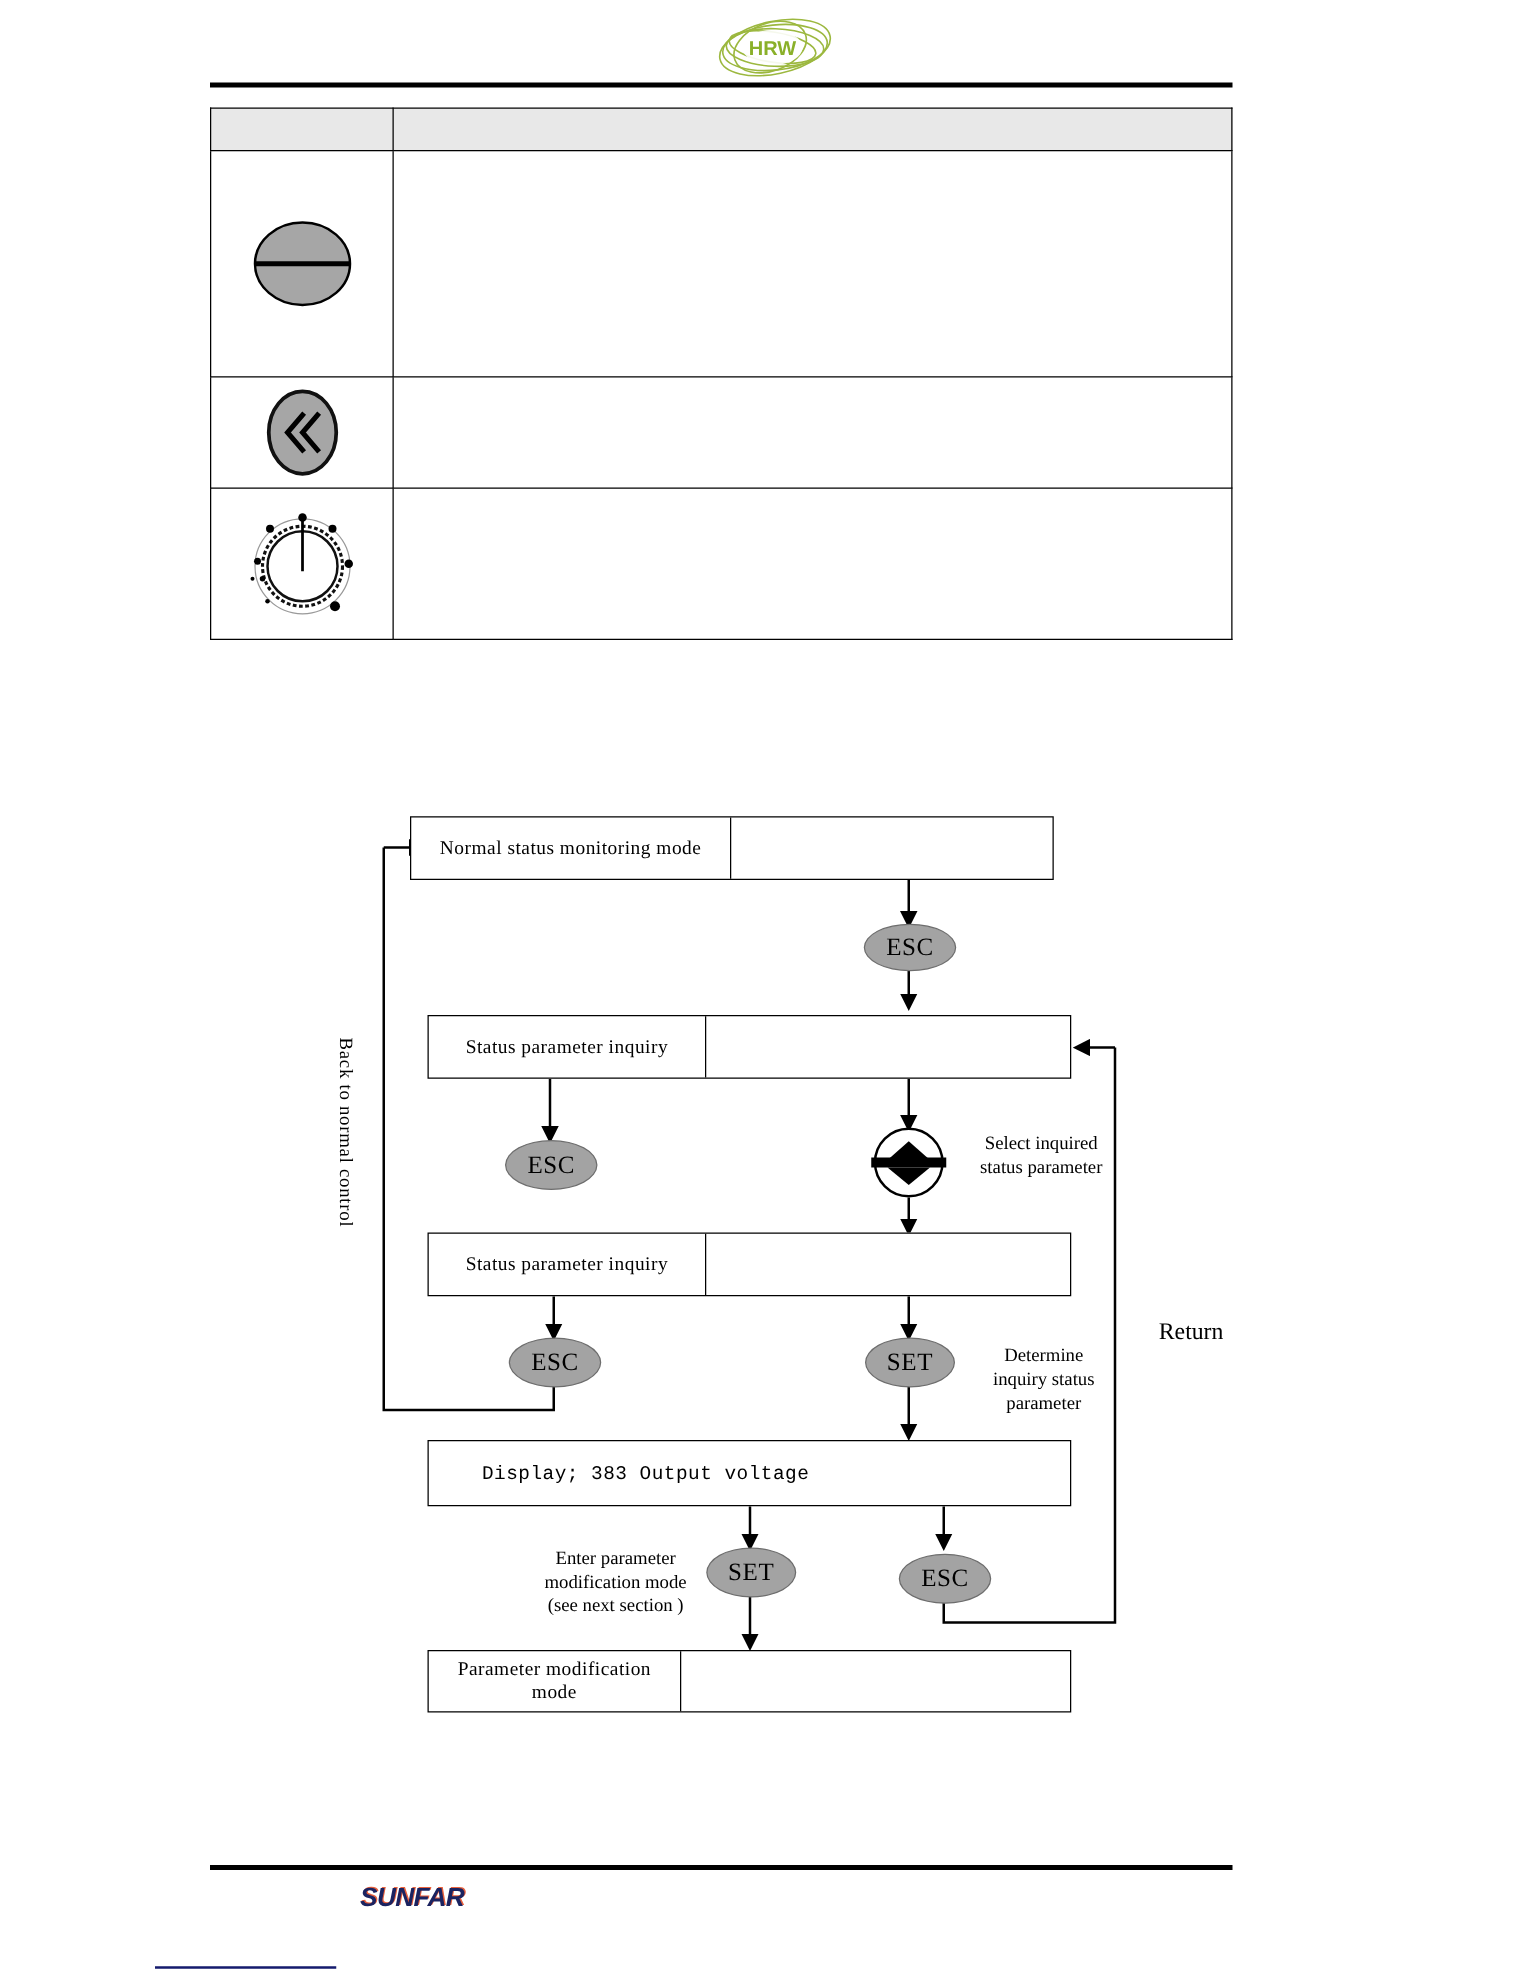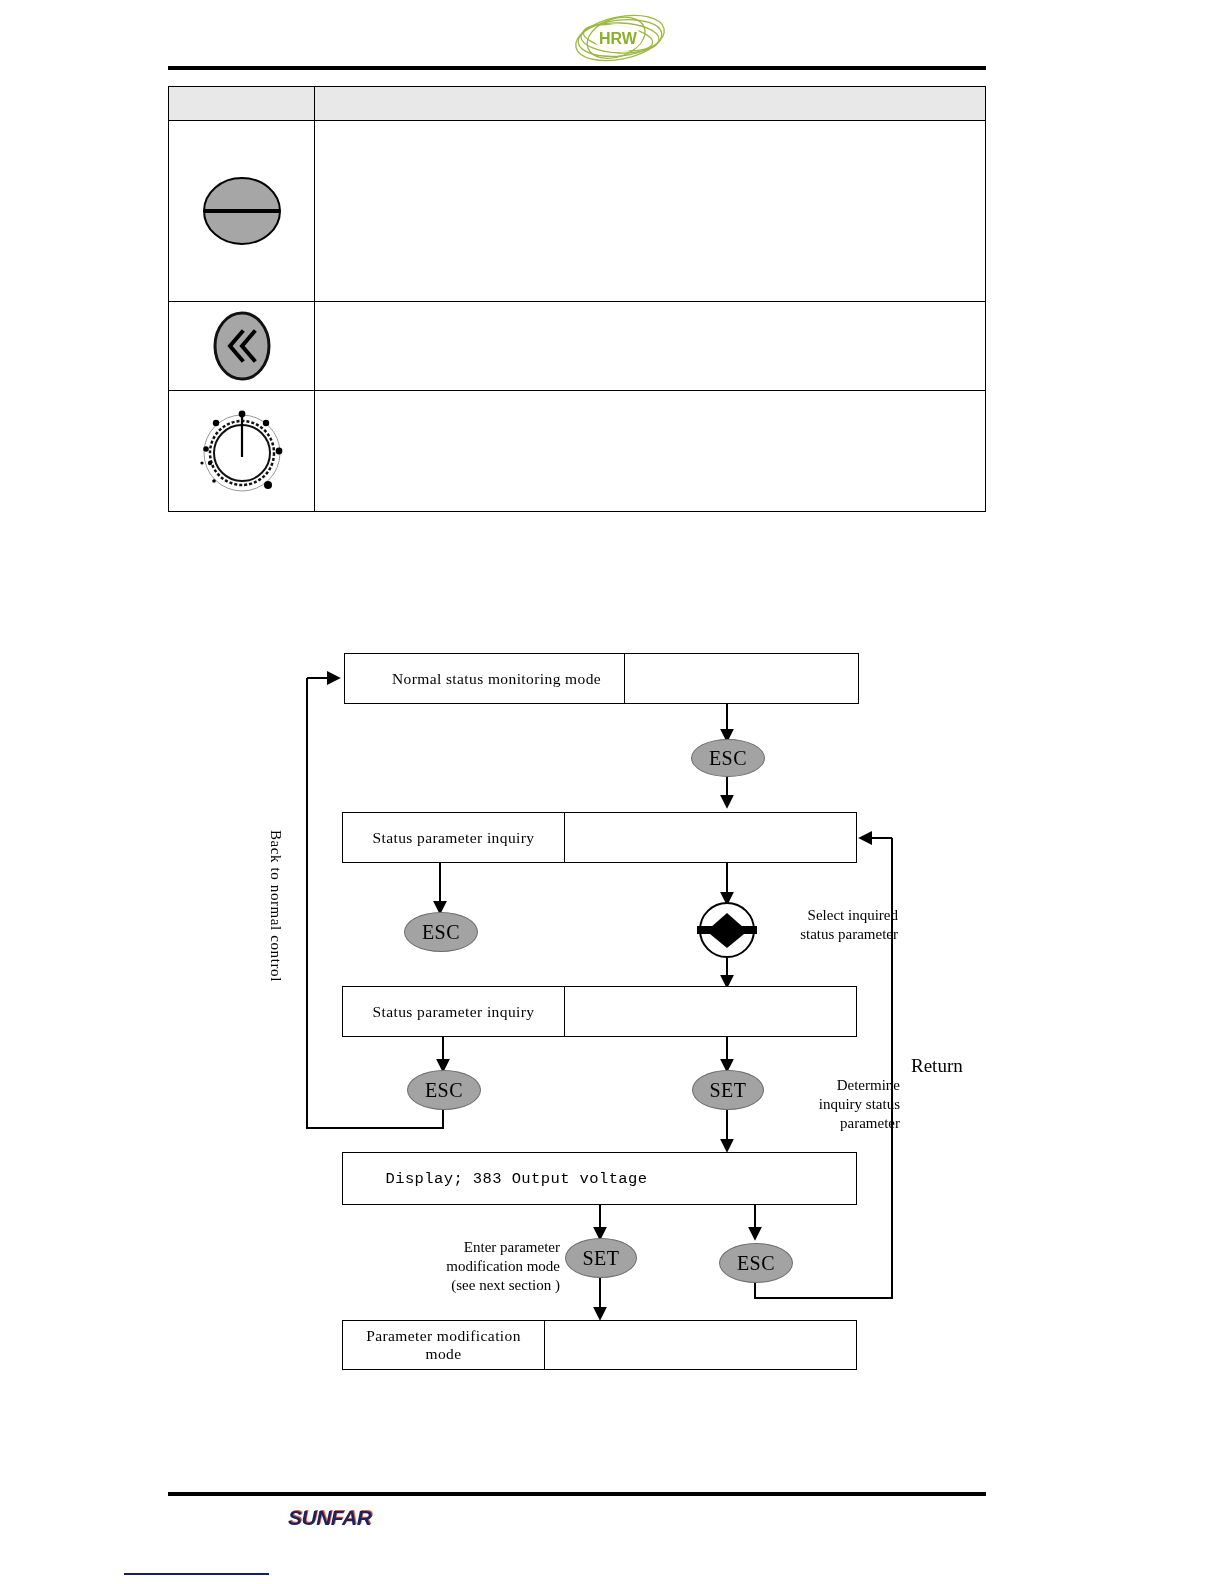--- a/index.html
+++ b/index.html
@@ -110,35 +110,36 @@
     font-size: 20px;
     letter-spacing: 0.5px;
     color: #000;
     font-family: "Liberation Serif", "DejaVu Serif", serif;
   }
 
   .fc-note {
     position: absolute;
     font-size: 15px;
     line-height: 1.25;
-    text-align: right;
+    text-align: center;
   }
 
   .vert-label {
     position: absolute;
     font-size: 15px;
     letter-spacing: 0.6px;
     transform-origin: 0 0;
     transform: rotate(90deg);
     white-space: nowrap;
   }
 
   #return-label {
     position: absolute;
     font-size: 19px;
+    margin-left: 16px;
   }
 
   
   .rule-bottom {
     position: absolute;
     left: 168px;
     top: 1492px;
     width: 818px;
     height: 4px;
     background: #000;
@@ -271,21 +272,21 @@
   </g>
 
   <g>
     <circle cx="727" cy="930" r="27" fill="#ffffff" stroke="#000" stroke-width="2"></circle>
     <polygon points="727,913 744,928 710,928" fill="#000"></polygon>
     <rect x="697" y="926" width="60" height="8" fill="#000"></rect>
     <polygon points="727,948 744,934 710,934" fill="#000"></polygon>
   </g>
 </svg>
 
-<div class="fc-box" style="left:344px; top:653px; width:515px; height:51px;padding-left:24px;">
+<div class="fc-box" style="left:328px; top:653px; width:515px; height:51px;">
   <div class="half left" style="width:256px;">Normal  status  monitoring   mode</div>
 </div>
 
 <div class="fc-box" style="left:342px; top:812px; width:515px; height:51px;">
   <div class="half left" style="width:222px;">Status  parameter  inquiry</div>
 </div>
 
 <div class="fc-box" style="left:342px; top:986px; width:515px; height:51px;">
   <div class="half left" style="width:222px;">Status  parameter  inquiry</div>
 </div>

